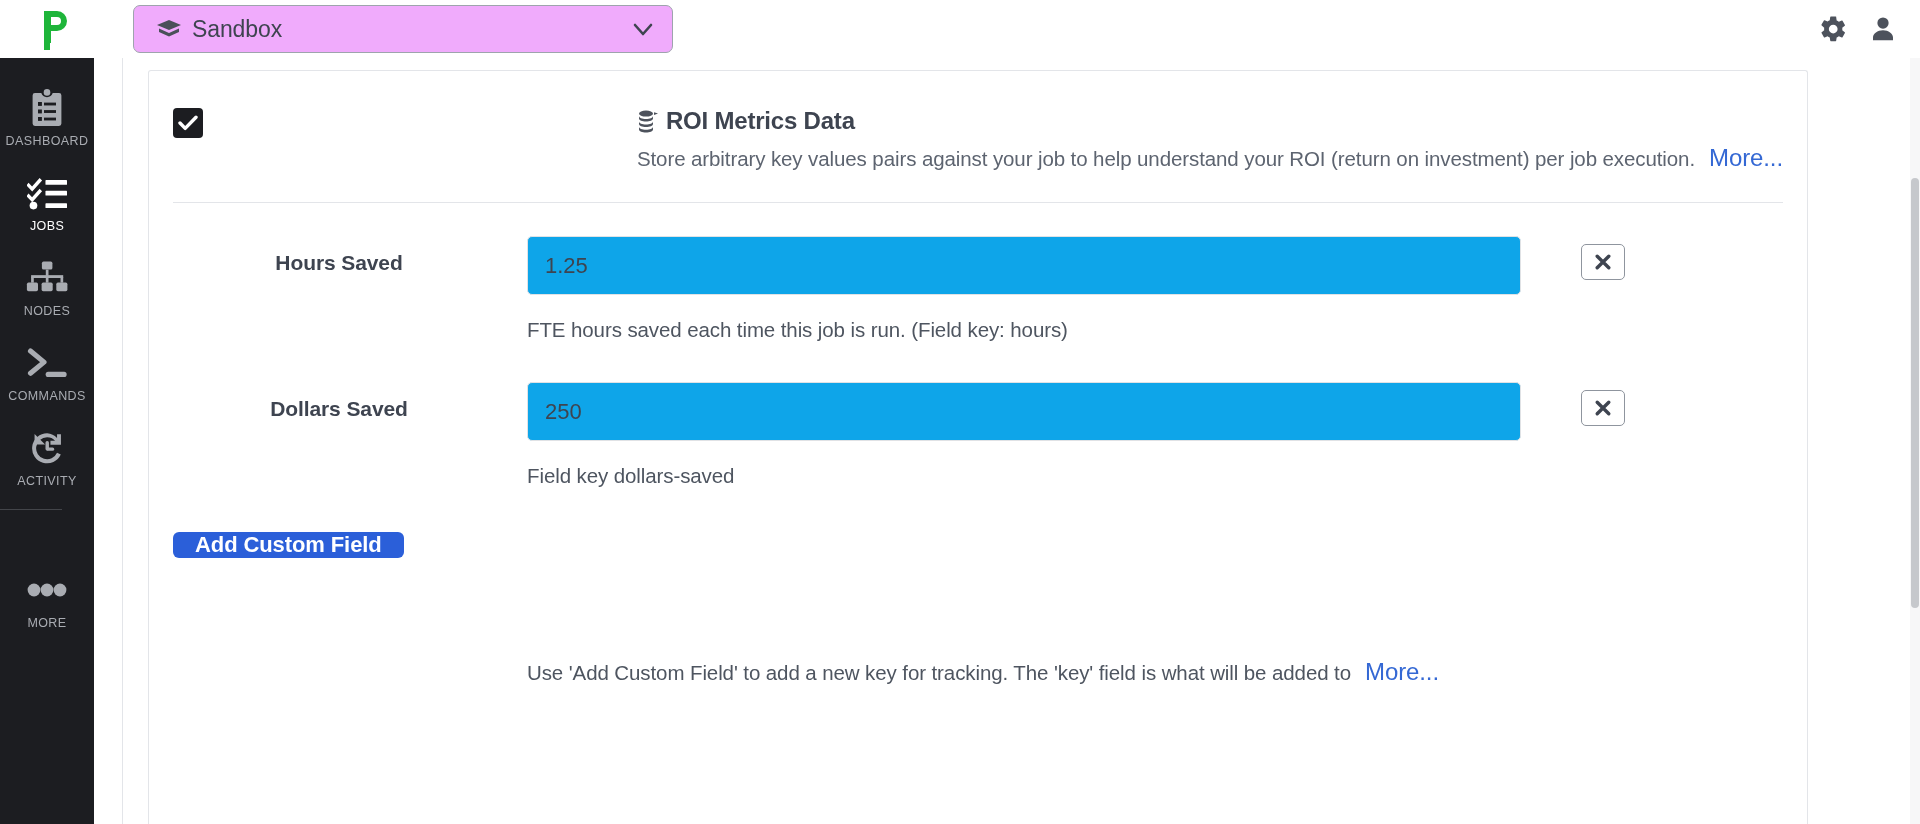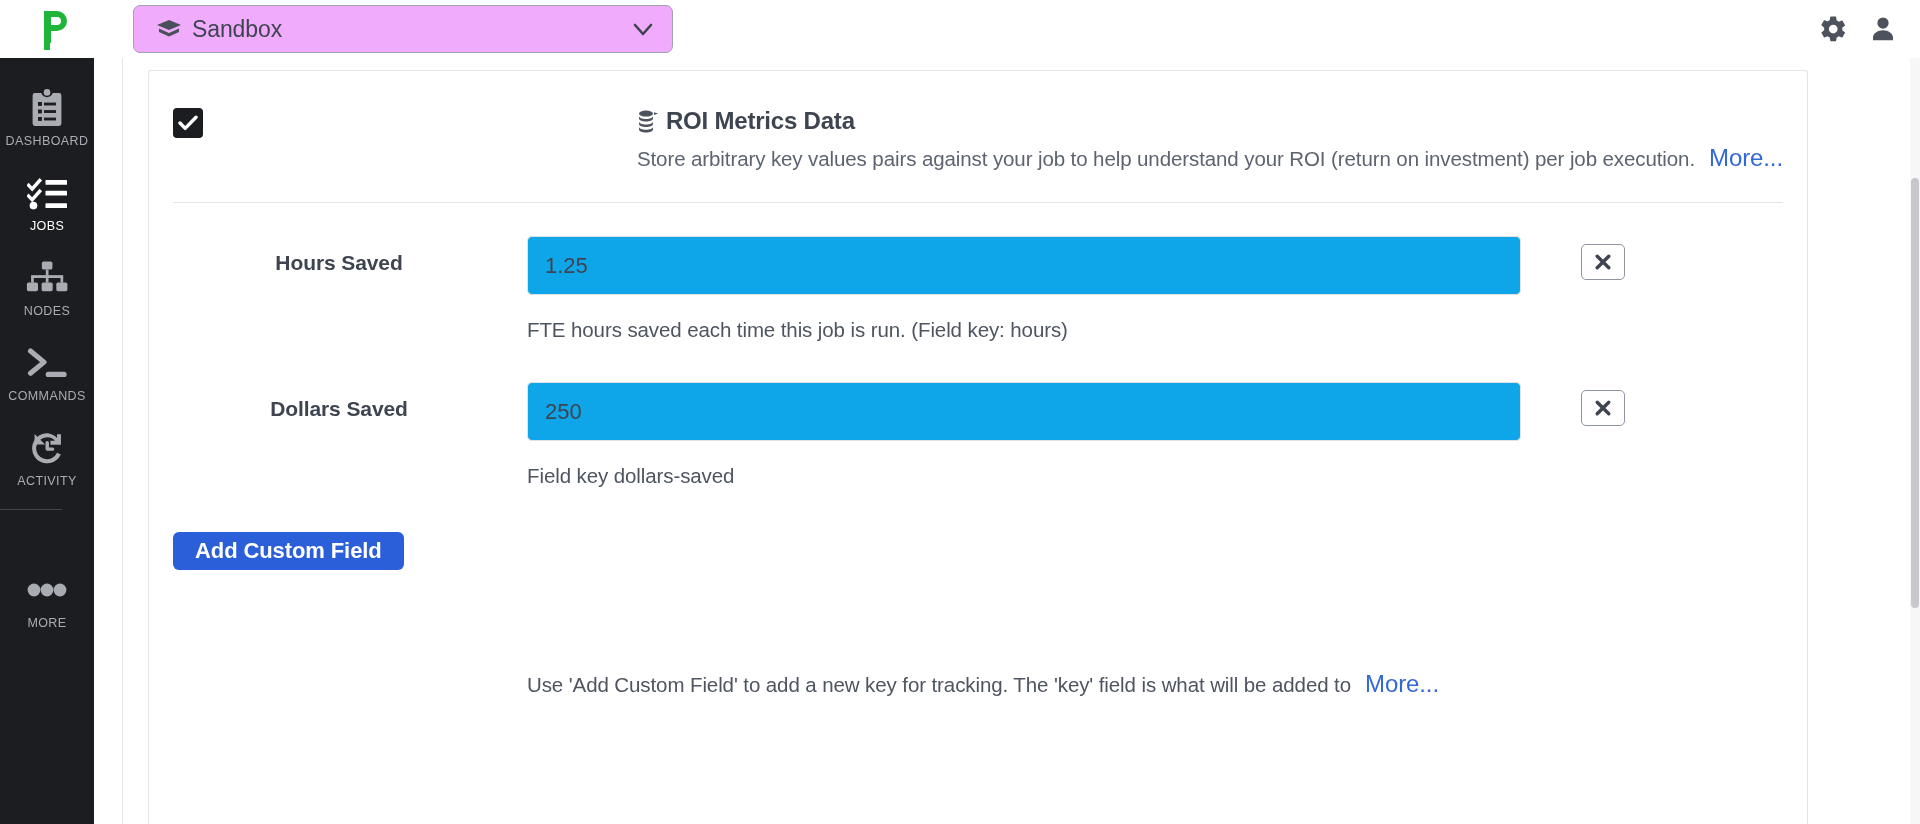--- a/index.html
+++ b/index.html
@@ -258,21 +258,21 @@
     margin-top: 44px;
   }
   .btn-primary {
     margin-left: 0px;
     background: #2b5fd9;
     color: #ffffff;
     border: none;
     border-radius: 6px;
     font-size: 22px;
     font-weight: 700;
-    padding: 6px 22px;
+    padding: 0 22px;
     cursor: pointer;
     font-family: "Liberation Sans", sans-serif;
     letter-spacing: -0.1px;
   }
   .footer-note {
     margin-top: 100px;
     margin-left: 354px;
     font-size: 20.5px;
     color: #4e5560;
     letter-spacing: -0.1px;

